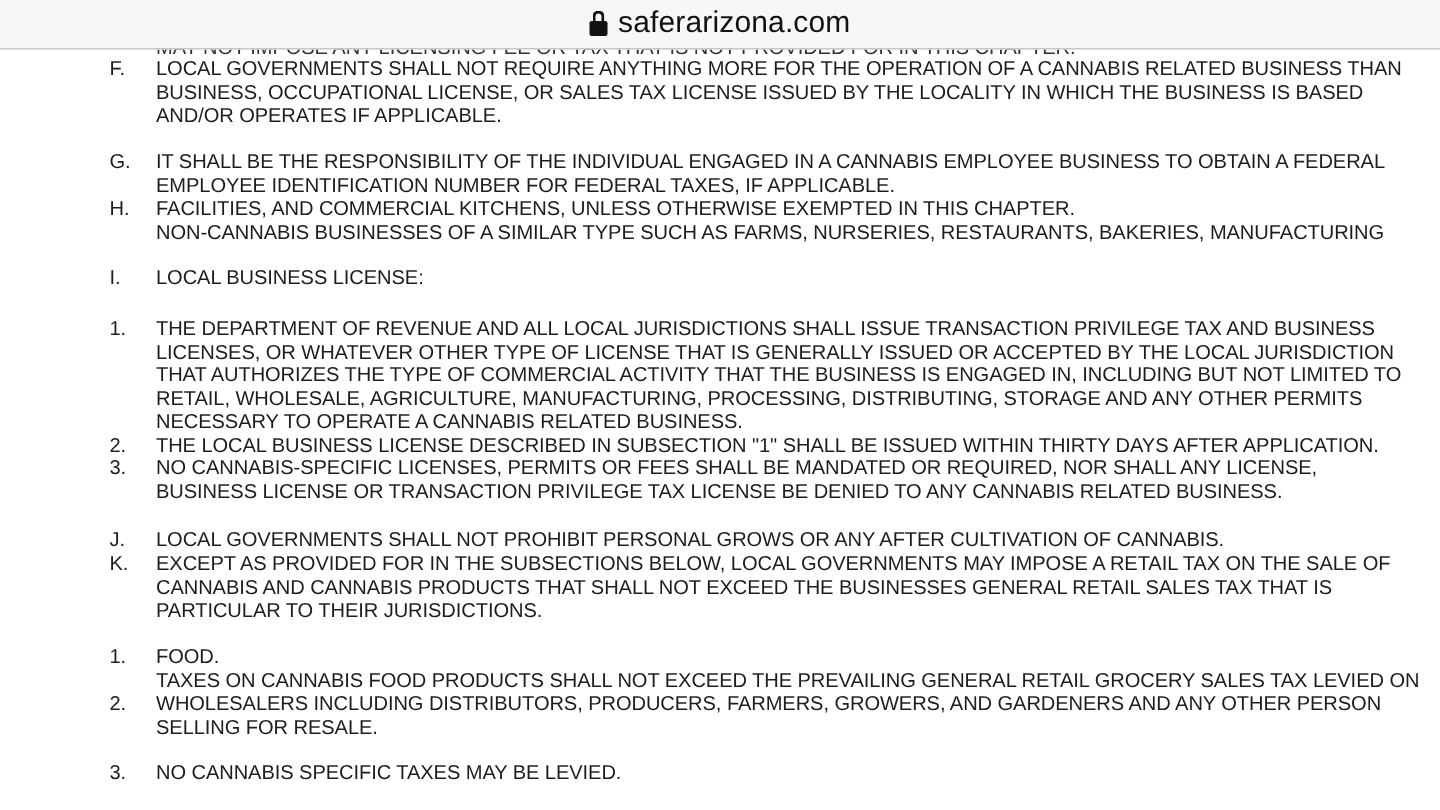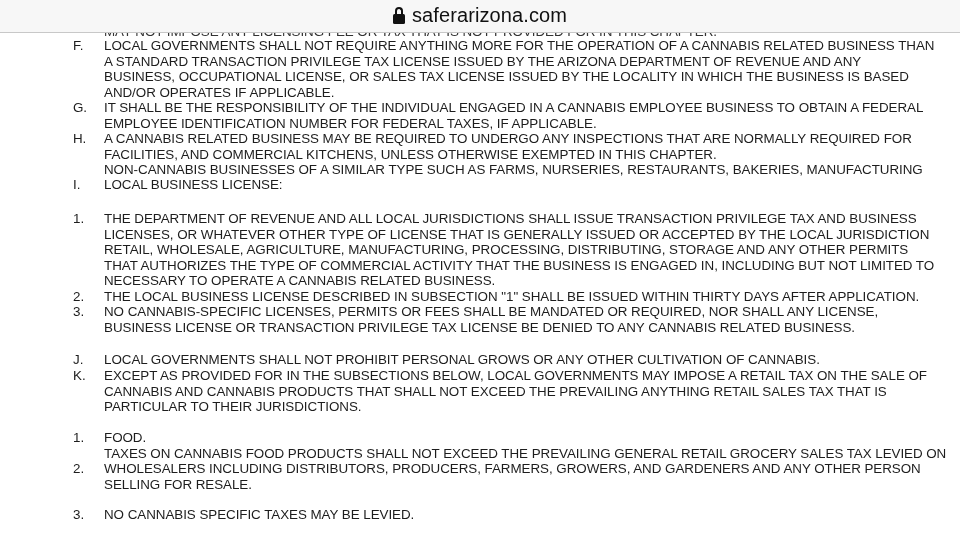--- a/index.html
+++ b/index.html
@@ -41,57 +41,55 @@
 </head>
 <body>
 
 <div class="doc">
   <div class="cutline">MAY NOT IMPOSE ANY LICENSING FEE OR TAX THAT IS NOT PROVIDED FOR IN THIS CHAPTER.</div>
 
   <div class="item" style="top:38px">
     <span class="lbl">F.</span>
     <div class="txt">
       <span>LOCAL GOVERNMENTS SHALL NOT REQUIRE ANYTHING MORE FOR THE OPERATION OF A CANNABIS RELATED BUSINESS THAN</span>
-      <span>A STANDARD TRANSACTION PRIVILEGE TAX LICENSE ISSUED BY THE ARIZONA DEPARTMENT OF REVENUE AND ANY</span>
       <span>BUSINESS, OCCUPATIONAL LICENSE, OR SALES TAX LICENSE ISSUED BY THE LOCALITY IN WHICH THE BUSINESS IS BASED</span>
       <span>AND/OR OPERATES IF APPLICABLE.</span>
     </div>
   </div>
 
   <div class="item" style="top:100px">
     <span class="lbl">G.</span>
     <div class="txt">
       <span>IT SHALL BE THE RESPONSIBILITY OF THE INDIVIDUAL ENGAGED IN A CANNABIS EMPLOYEE BUSINESS TO OBTAIN A FEDERAL</span>
       <span>EMPLOYEE IDENTIFICATION NUMBER FOR FEDERAL TAXES, IF APPLICABLE.</span>
     </div>
   </div>
 
   <div class="item" style="top:131px">
     <span class="lbl">H.</span>
     <div class="txt">
-      <span>A CANNABIS RELATED BUSINESS MAY BE REQUIRED TO UNDERGO ANY INSPECTIONS THAT ARE NORMALLY REQUIRED FOR</span>
       <span>FACILITIES, AND COMMERCIAL KITCHENS, UNLESS OTHERWISE EXEMPTED IN THIS CHAPTER.</span>
       <span>NON-CANNABIS BUSINESSES OF A SIMILAR TYPE SUCH AS FARMS, NURSERIES, RESTAURANTS, BAKERIES, MANUFACTURING</span>
     </div>
   </div>
 
   <div class="item" style="top:177px">
     <span class="lbl">I.</span>
     <div class="txt">
       <span>LOCAL BUSINESS LICENSE:</span>
     </div>
   </div>
 
   <div class="item" style="top:211px">
     <span class="lbl">1.</span>
     <div class="txt">
       <span>THE DEPARTMENT OF REVENUE AND ALL LOCAL JURISDICTIONS SHALL ISSUE TRANSACTION PRIVILEGE TAX AND BUSINESS</span>
       <span>LICENSES, OR WHATEVER OTHER TYPE OF LICENSE THAT IS GENERALLY ISSUED OR ACCEPTED BY THE LOCAL JURISDICTION</span>
+      <span>THAT AUTHORIZES THE TYPE OF COMMERCIAL ACTIVITY THAT THE BUSINESS IS ENGAGED IN, INCLUDING BUT NOT LIMITED TO</span>
       <span>RETAIL, WHOLESALE, AGRICULTURE, MANUFACTURING, PROCESSING, DISTRIBUTING, STORAGE AND ANY OTHER PERMITS</span>
-      <span>THAT AUTHORIZES THE TYPE OF COMMERCIAL ACTIVITY THAT THE BUSINESS IS ENGAGED IN, INCLUDING BUT NOT LIMITED TO</span>
       <span>NECESSARY TO OPERATE A CANNABIS RELATED BUSINESS.</span>
     </div>
   </div>
 
   <div class="item" style="top:289px">
     <span class="lbl">2.</span>
     <div class="txt">
       <span>THE LOCAL BUSINESS LICENSE DESCRIBED IN SUBSECTION "1" SHALL BE ISSUED WITHIN THIRTY DAYS AFTER APPLICATION.</span>
     </div>
   </div>
@@ -100,29 +98,29 @@
     <span class="lbl">3.</span>
     <div class="txt">
       <span>NO CANNABIS-SPECIFIC LICENSES, PERMITS OR FEES SHALL BE MANDATED OR REQUIRED, NOR SHALL ANY LICENSE,</span>
       <span>BUSINESS LICENSE OR TRANSACTION PRIVILEGE TAX LICENSE BE DENIED TO ANY CANNABIS RELATED BUSINESS.</span>
     </div>
   </div>
 
   <div class="item" style="top:352px">
     <span class="lbl">J.</span>
     <div class="txt">
-      <span>LOCAL GOVERNMENTS SHALL NOT PROHIBIT PERSONAL GROWS OR ANY OTHER CULTIVATION OF CANNABIS.</span>
+      <span>LOCAL GOVERNMENTS SHALL NOT PROHIBIT PERSONAL GROWS OR ANY AFTER CULTIVATION OF CANNABIS.</span>
     </div>
   </div>
 
   <div class="item" style="top:368px">
     <span class="lbl">K.</span>
     <div class="txt">
       <span>EXCEPT AS PROVIDED FOR IN THE SUBSECTIONS BELOW, LOCAL GOVERNMENTS MAY IMPOSE A RETAIL TAX ON THE SALE OF</span>
-      <span>CANNABIS AND CANNABIS PRODUCTS THAT SHALL NOT EXCEED THE PREVAILING ANYTHING RETAIL SALES TAX THAT IS</span>
+      <span>CANNABIS AND CANNABIS PRODUCTS THAT SHALL NOT EXCEED THE BUSINESSES GENERAL RETAIL SALES TAX THAT IS</span>
       <span>PARTICULAR TO THEIR JURISDICTIONS.</span>
     </div>
   </div>
 
   <div class="item" style="top:430px">
     <span class="lbl">1.</span>
     <div class="txt">
       <span>FOOD.</span>
       <span>TAXES ON CANNABIS FOOD PRODUCTS SHALL NOT EXCEED THE PREVAILING GENERAL RETAIL GROCERY SALES TAX LEVIED ON</span>
     </div>

